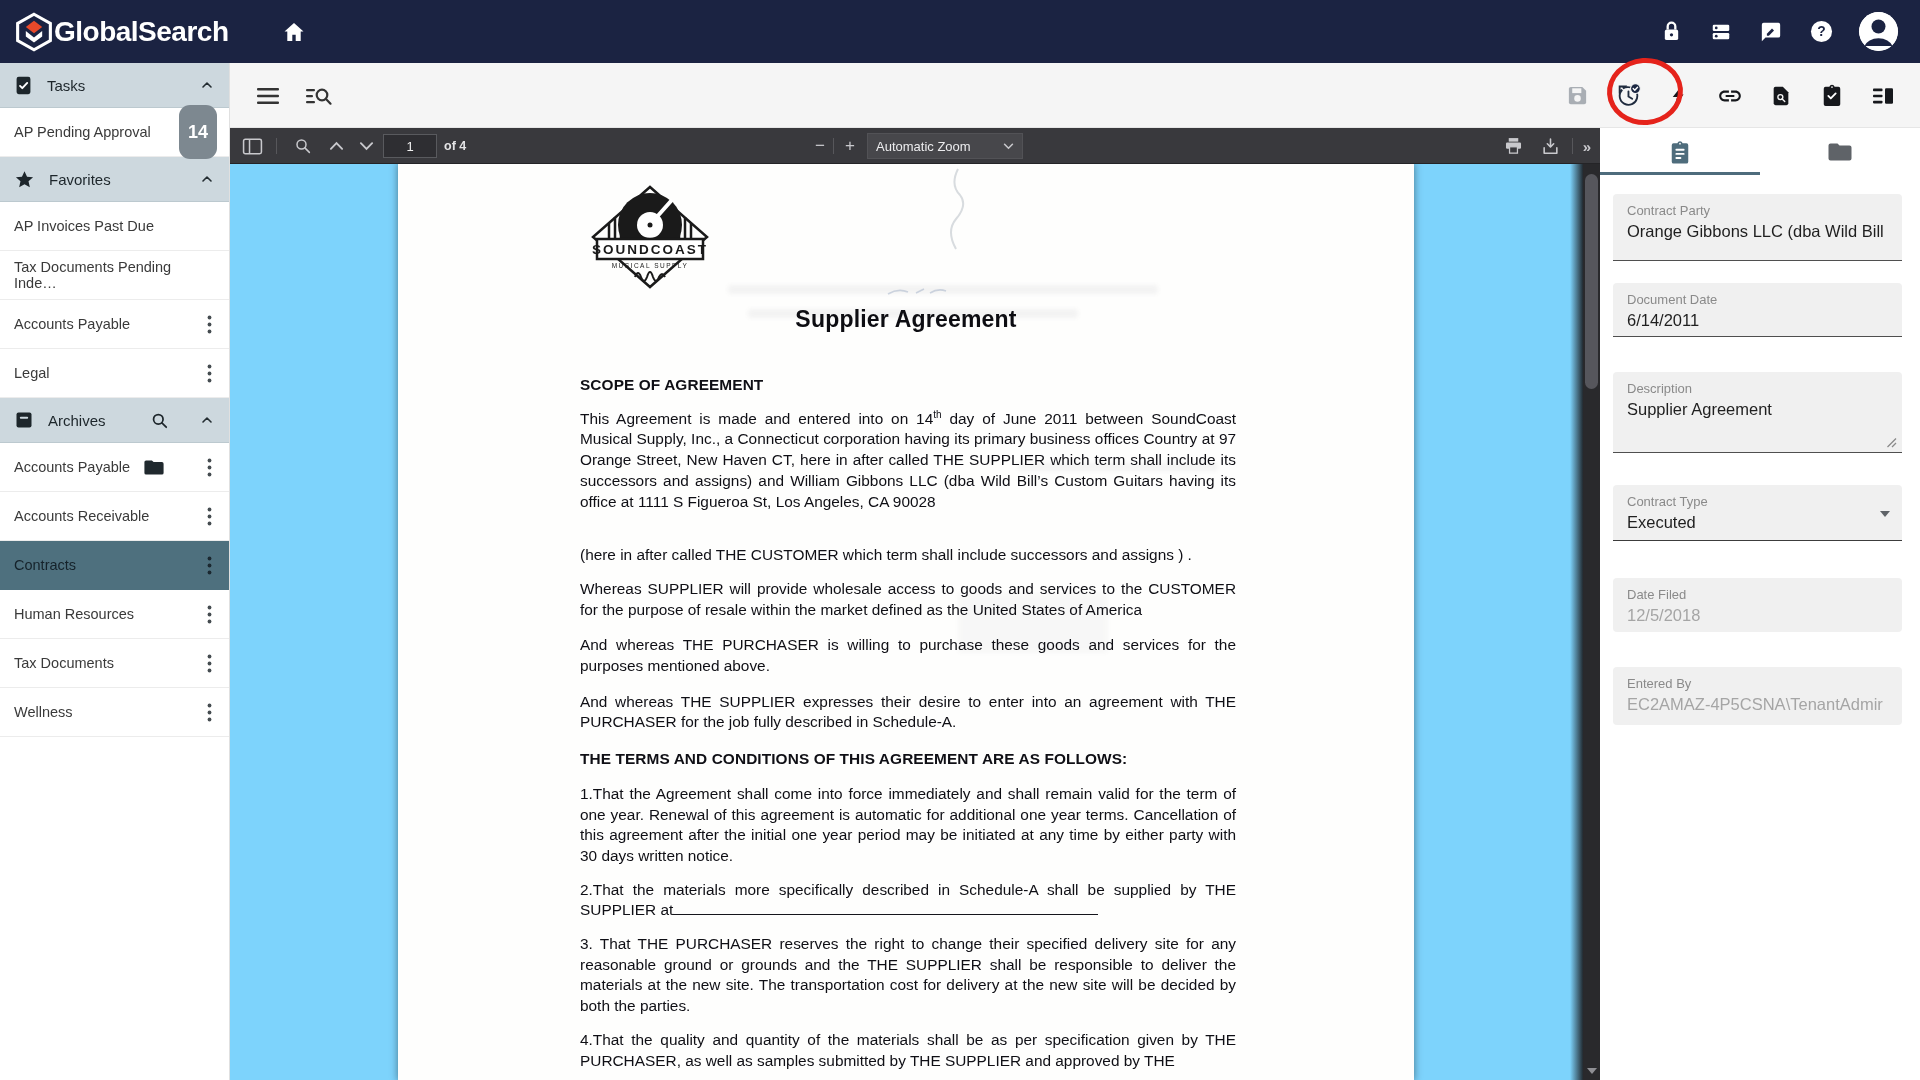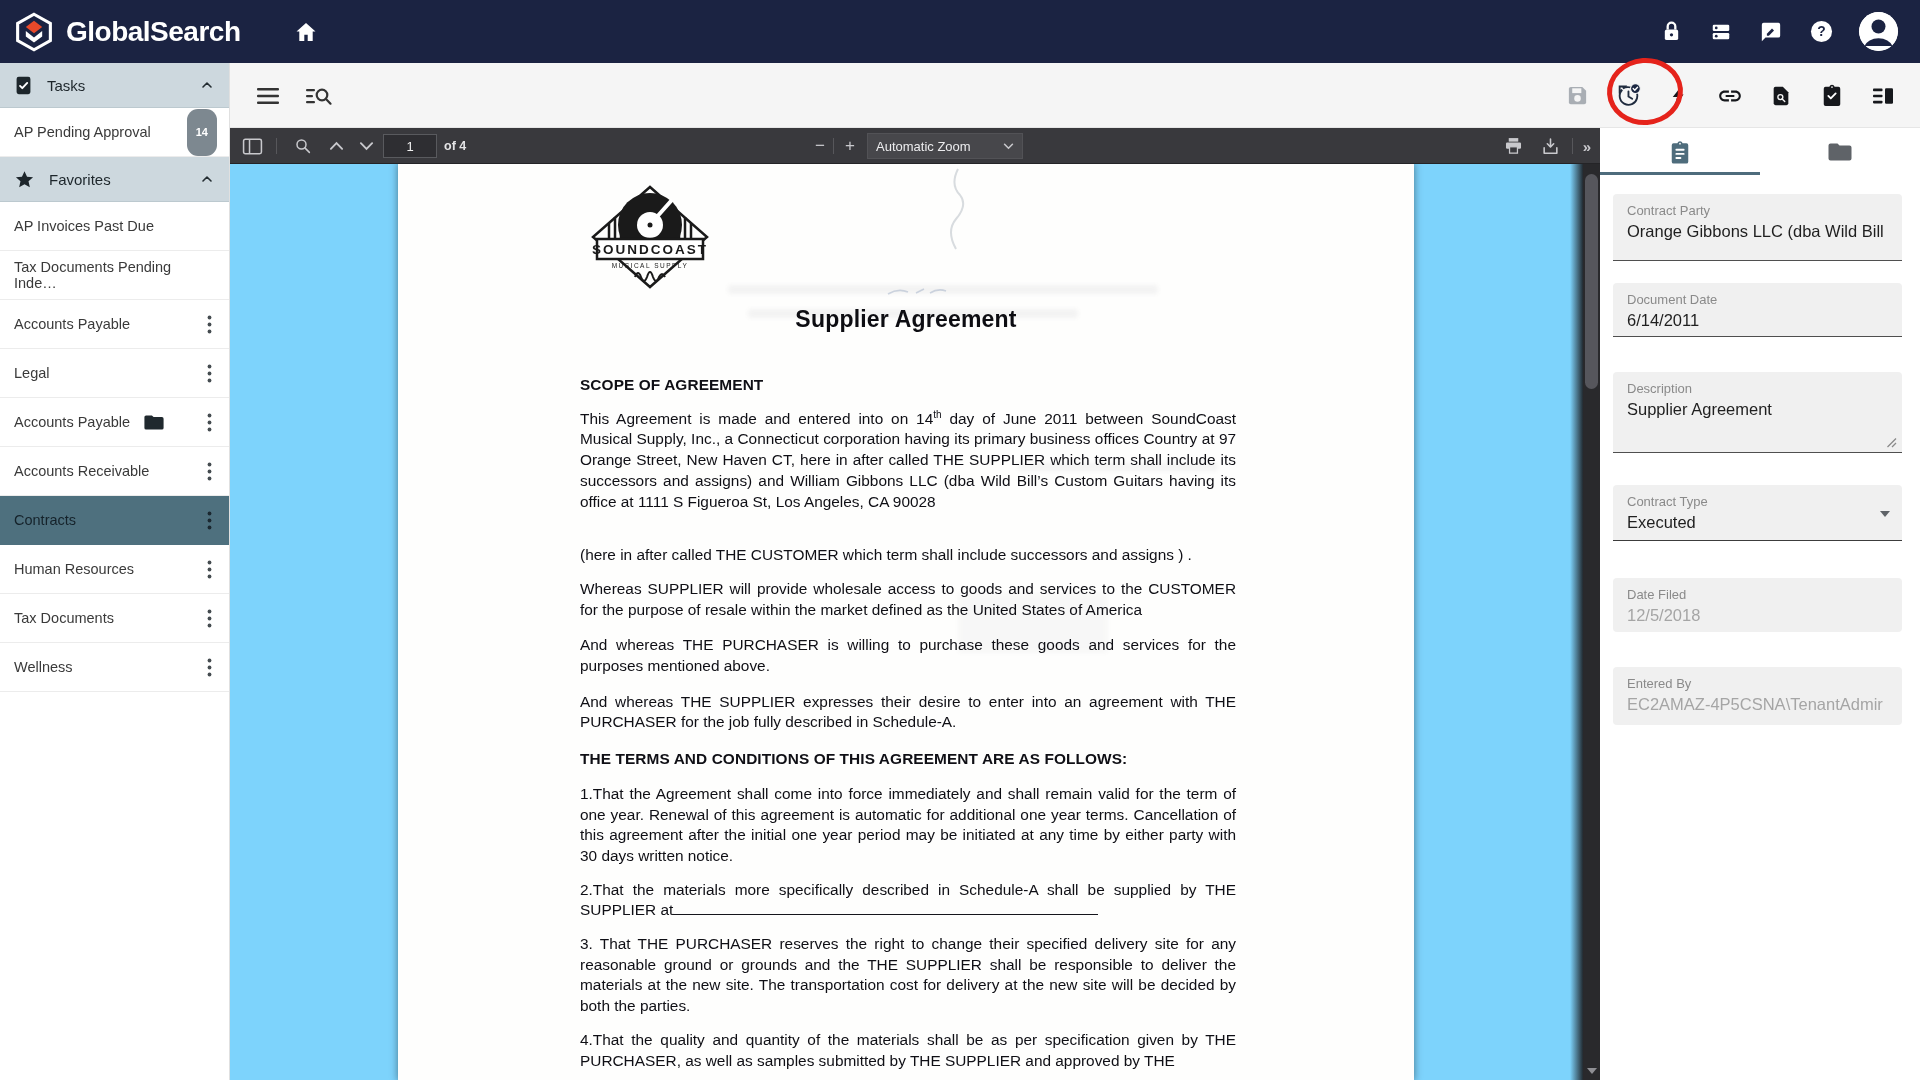--- a/index.html
+++ b/index.html
@@ -3,39 +3,39 @@
 <meta charset="utf-8">
 <style>
   * { box-sizing: border-box; margin: 0; padding: 0; }
   html,body { width:1920px; height:1080px; overflow:hidden; }
   body { font-family:"Liberation Sans", sans-serif; background:#fff; position:relative; }
   svg { display:block; }
 
   
   .topbar { position:absolute; left:0; top:0; width:1920px; height:63px; background:#1b2342;
             display:flex; align-items:center; color:#fff; z-index:30; }
-  .brand { display:flex; align-items:center; gap:12px; margin-left:14px;justify-content:center; }
+  .brand { display:flex; align-items:center; gap:0; margin-left:14px;justify-content:center; }
   .brand-text { font-size:28px; font-weight:bold; letter-spacing:-0.5px; color:#fff; }
   .home-btn { margin-left:48px; width:34px; height:34px; display:flex; align-items:center; justify-content:center; cursor:pointer; }
   .topbar-right { margin-left:auto; margin-right:22px; display:flex; align-items:center; gap:26px; }
   .tb-icon { width:24px; height:24px; display:flex; align-items:center; justify-content:center; cursor:pointer; }
   .avatar-wrap { width:39px; height:39px; border-radius:50%; overflow:hidden; background:#fff; }
 
   
   .sidebar { position:absolute; left:0; top:63px; width:230px; height:1017px; background:#fff;
              border-right:1px solid #e0e0e0; z-index:20; }
   .side-header { height:45px; background:#cdd8de; border-bottom:1px solid #bcc9cf;
                  display:flex; align-items:center; padding:0 14px; gap:14px;
                  font-size:15px; color:#1d262b; cursor:pointer; }
   .side-header .spacer { flex:1; }
   .side-row { height:49px; display:flex; align-items:center; padding:0 12px 0 14px;
               font-size:14.5px; color:#3a3a3a; border-bottom:1px solid #ececec; background:#fff; cursor:pointer; }
   .side-row .spacer { flex:1; }
   .side-row.selected { background:#4e707e; color:#15222a; border-bottom-color:#4e707e; }
-  .badge { background:#7d8890; color:#fff; font-size:11px; font-weight:bold;
+  .badge { background:#7d8890; color:#fff; font-size:18px; font-weight:bold;
            border-radius:11px; padding:18px 9px; line-height:1; }
   .dots { width:16px; height:22px; display:flex; align-items:center; justify-content:center; cursor:pointer; }
 
   
   .app-toolbar { position:absolute; left:230px; top:63px; width:1690px; height:65px; background:#f5f5f5;
                  border-bottom:1px solid #e6e6e6; z-index:10; }
   .atb-left { position:absolute; left:25px; top:0; height:65px; display:flex; align-items:center; gap:25px; }
   .atb-right { position:absolute; right:24px; top:0; height:65px; display:flex; align-items:center; gap:25px; }
   .atb-btn { width:26px; height:26px; display:flex; align-items:center; justify-content:center; cursor:pointer; }
 
@@ -214,20 +214,35 @@
     <span class="spacer"></span>
     <span class="dots">
       <svg width="5" height="19" viewBox="0 0 5 19">
         <circle cx="2.5" cy="2.5" r="1.9" fill="#454c50"></circle>
           <circle cx="2.5" cy="9.5" r="1.9" fill="#454c50"></circle>
           <circle cx="2.5" cy="16.5" r="1.9" fill="#454c50"></circle>
       </svg>
     </span>
   </div>
 
+  <div class="side-header">
+    <svg width="20" height="20" viewBox="0 0 24 24">
+      <rect x="3" y="3" width="18" height="18" rx="2.4" fill="#1d262b"></rect>
+      <rect x="7" y="8" width="10" height="2.4" rx="1.2" fill="#cdd8de"></rect>
+    </svg>
+    <span>Archives</span>
+    <span class="spacer"></span>
+    <svg width="19" height="19" viewBox="0 0 24 24" style="margin-right:16px;">
+      <circle cx="10.5" cy="10.5" r="6" fill="none" stroke="#1d262b" stroke-width="2.2"></circle>
+      <path d="M15 15 l5.5 5.5" stroke="#1d262b" stroke-width="2.2" stroke-linecap="round"></path>
+    </svg>
+    <svg width="16" height="16" viewBox="0 0 24 24">
+      <path d="M6 15 l6-6 6 6" fill="none" stroke="#232c31" stroke-width="2.4" stroke-linecap="round" stroke-linejoin="round"></path>
+    </svg>
+  </div>
   <div class="side-row">
     <span>Accounts Payable</span>
     <svg width="20" height="17" viewBox="0 0 24 20" style="margin-left:14px;">
       <path d="M9.5 1.5 H2.5 a2 2 0 0 0-2 2 v13 a2 2 0 0 0 2 2 h19 a2 2 0 0 0 2-2 v-11 a2 2 0 0 0-2-2 h-10 Z" fill="#20292e"></path>
     </svg>
     <span class="spacer"></span>
     <span class="dots">
       <svg width="5" height="19" viewBox="0 0 5 19">
         <circle cx="2.5" cy="2.5" r="1.9" fill="#454c50"></circle>
           <circle cx="2.5" cy="9.5" r="1.9" fill="#454c50"></circle>

